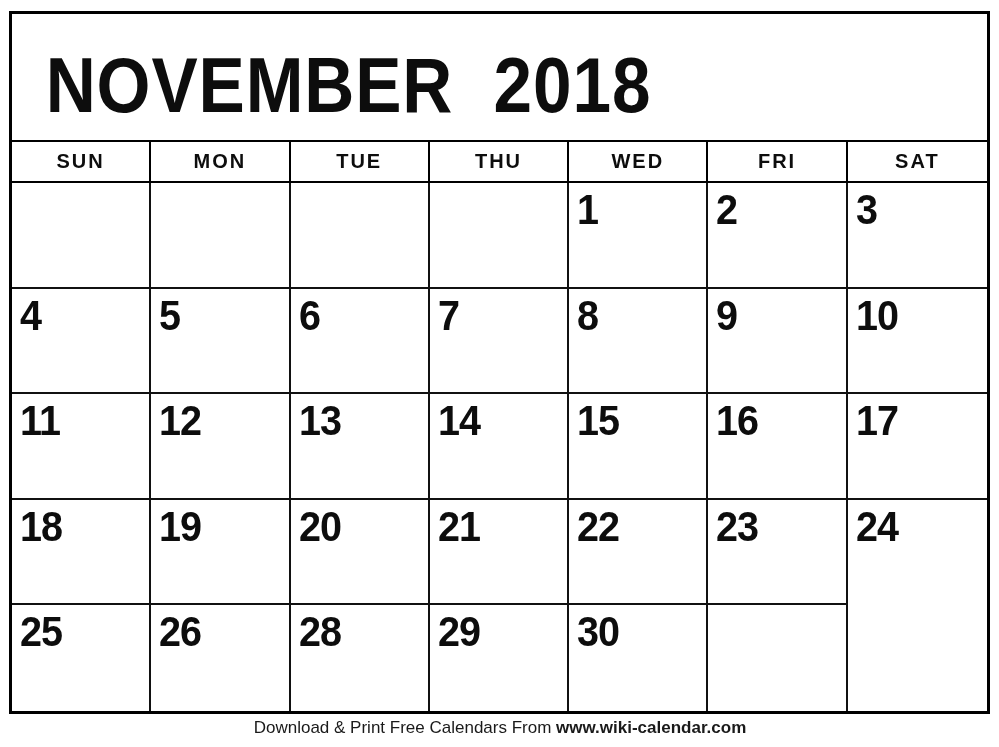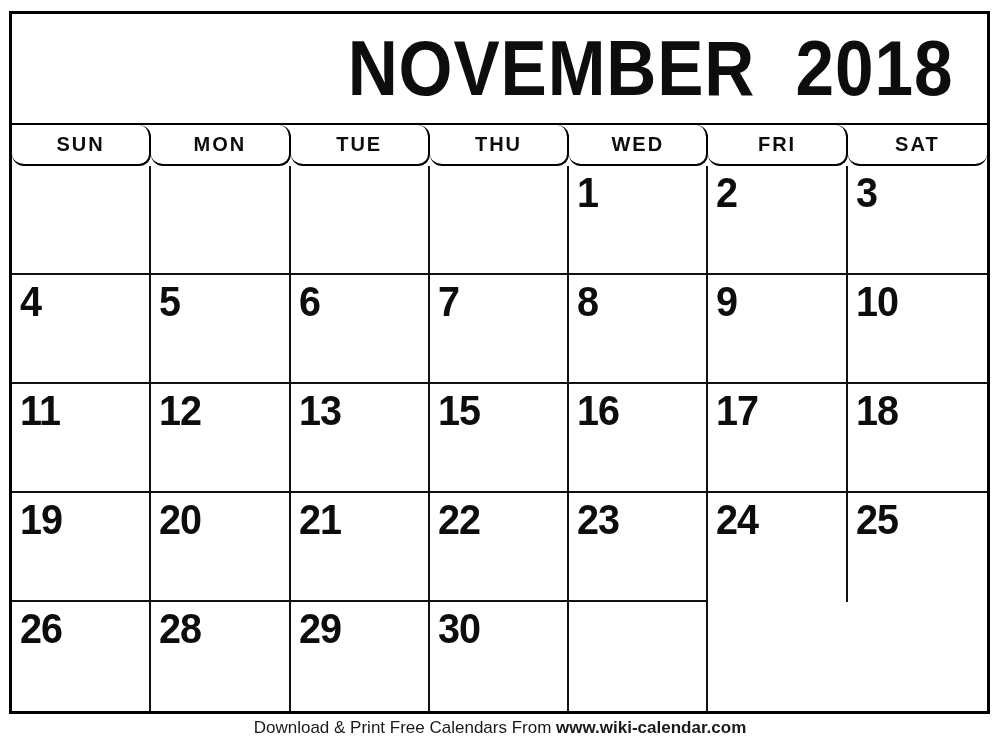--- a/index.html
+++ b/index.html
@@ -20,22 +20,23 @@
     flex-direction: column;
     background: #ffffff;
   }
 
   .title-section {
     height: 111px;
     flex: 0 0 auto;
     border-bottom: 2px solid #000000;
     display: flex;
     align-items: center;
-    justify-content: flex-end;
+    justify-content: flex-start;
     overflow: hidden;
+    margin-top: 17px;
   }
   .title {
     font-size: 77px;
     font-weight: bold;
     line-height: 1;
     white-space: pre;
     letter-spacing: 1px;
     transform: scaleX(0.9);
     transform-origin: center center;
     color: #0d0d0d;
@@ -50,21 +51,20 @@
   .wd {
     border-right: 2px solid #000000;
     border-bottom: 2px solid #000000;
     display: flex;
     align-items: center;
     justify-content: center;
     font-size: 20px;
     font-weight: bold;
     letter-spacing: 2px;
     color: #0d0d0d;
-    border-radius: 12px;
   }
   .wd:nth-child(7n) { border-right: none; text-align: center; }
 
   .cell {
     border-right: 2px solid #111111;
     border-bottom: 2px solid #111111;
     padding: 4px 6px 0 8px;
     background: #ffffff;
   }
   .cell:nth-child(7n) { border-right: none; }
@@ -125,20 +125,21 @@
       <div class="cell"><span class="num">5</span></div>
       <div class="cell"><span class="num">6</span></div>
       <div class="cell"><span class="num">7</span></div>
       <div class="cell"><span class="num">8</span></div>
       <div class="cell"><span class="num">9</span></div>
       <div class="cell"><span class="num">10</span></div>
 
       <div class="cell"><span class="num">11</span></div>
       <div class="cell"><span class="num">12</span></div>
       <div class="cell"><span class="num">13</span></div>
+      <div class="cell"><span class="num">14</span></div>
       <div class="cell"><span class="num">15</span></div>
       <div class="cell"><span class="num">16</span></div>
       <div class="cell"><span class="num">17</span></div>
 
       <div class="cell"><span class="num">18</span></div>
       <div class="cell"><span class="num">19</span></div>
       <div class="cell"><span class="num">20</span></div>
       <div class="cell"><span class="num">21</span></div>
       <div class="cell"><span class="num">22</span></div>
       <div class="cell"><span class="num">23</span></div>

